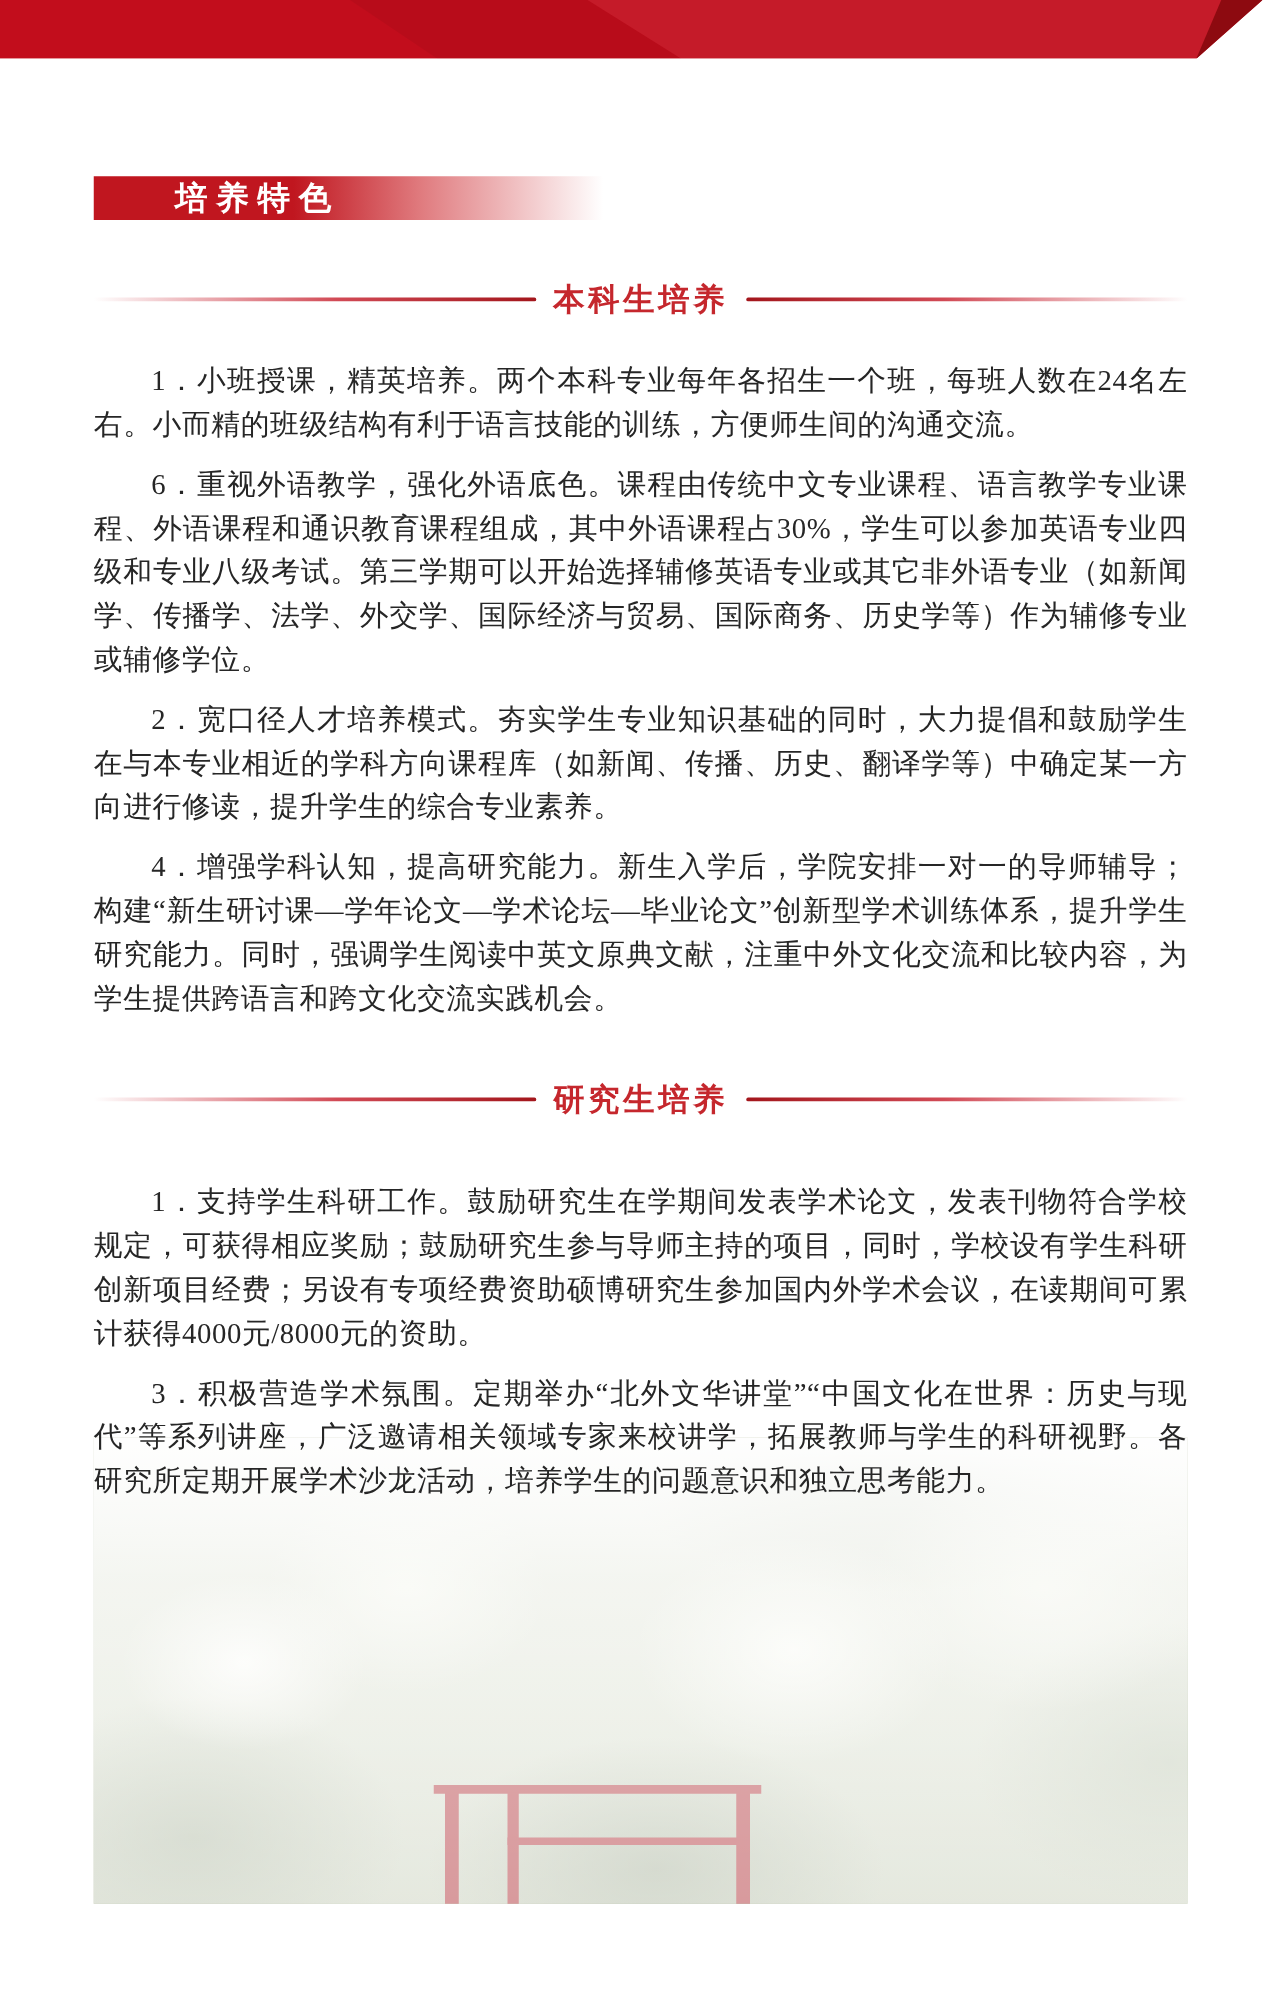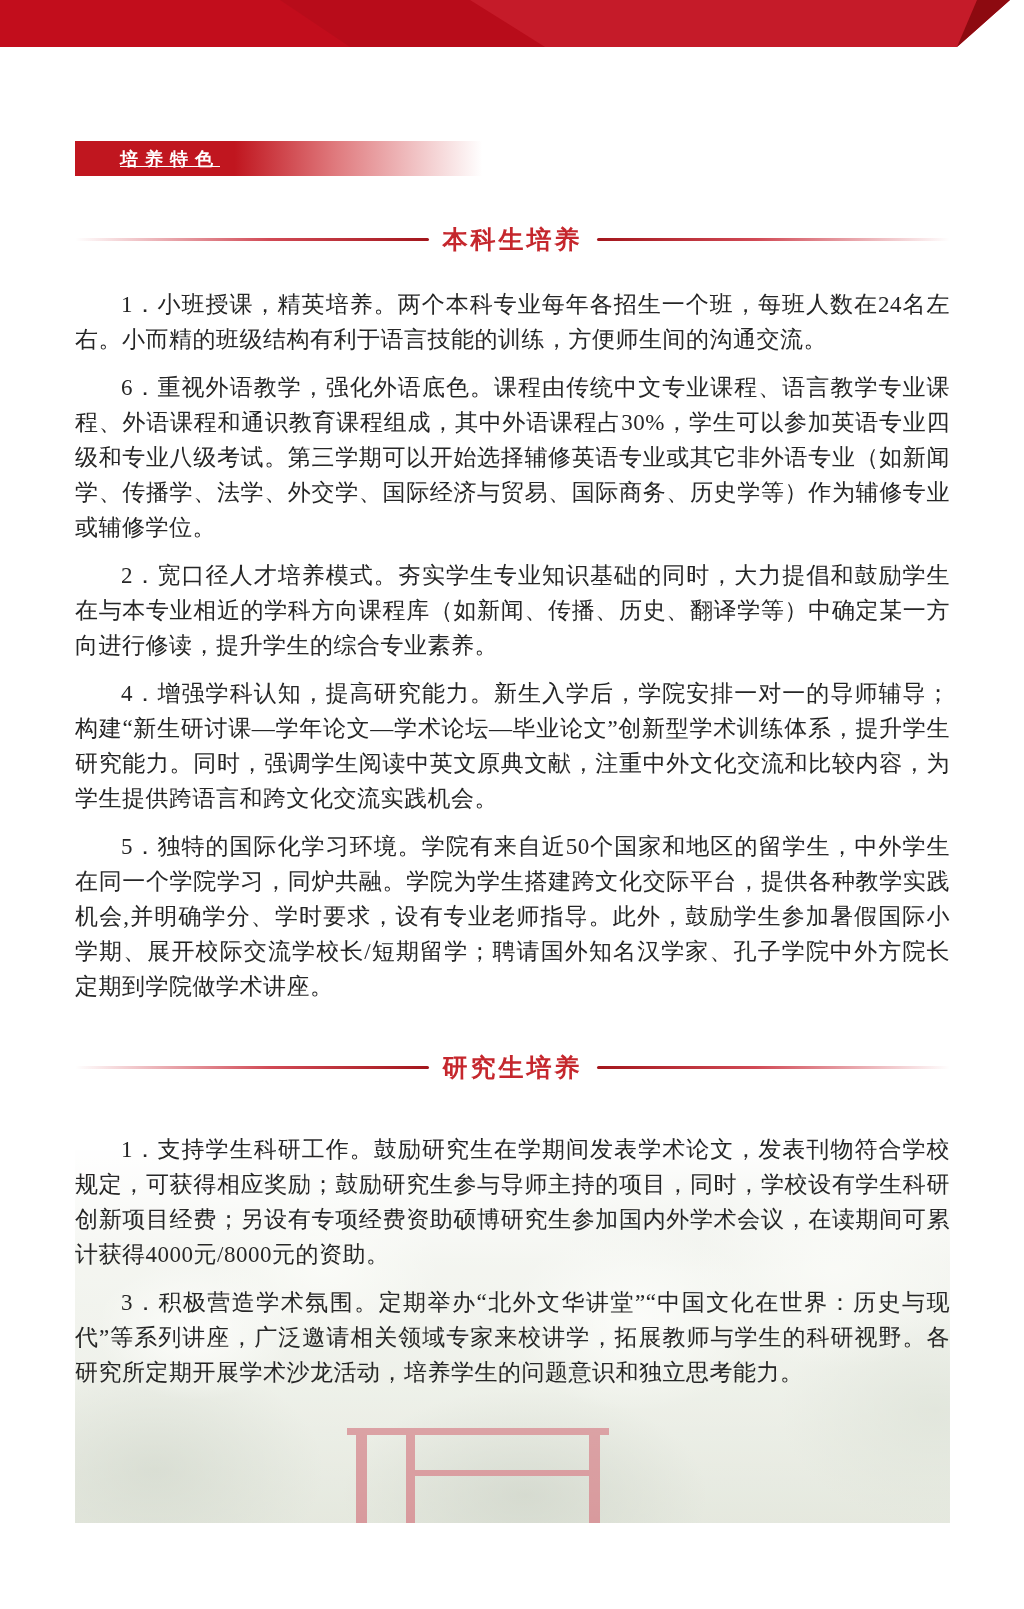--- a/index.html
+++ b/index.html
@@ -23,23 +23,22 @@
   .band-corner{position:absolute;inset:0;background:#8d0a10;
     clip-path:polygon(977px 0,1010px 0,957px 47px);}
 
   
   .feature-bar{
     margin:94px 0 0 75px;width:420px;height:35px;
     background:linear-gradient(90deg,#c0161f 0%,#c0161f 38%,rgba(213,77,82,0.75) 62%,rgba(255,255,255,0) 97%);
     display:flex;align-items:center;
   }
   .feature-bar .label{
-    color:#ffffff;font-weight:bold;font-size:18px;letter-spacing:7px;padding-left:45px;
+    color:#ffffff;font-weight:bold;font-size:26px;letter-spacing:7px;padding-left:65px;
     font-family:"Liberation Sans", sans-serif;
-    text-decoration:underline;
   }
 
   
   .content{position:relative;z-index:2;margin:0 74px 0 75px;}
 
   .divider{display:flex;align-items:center;margin-top:47px;height:32px;}
   .divider.second{}
   .divider .ln{flex:1;height:3px;border-radius:2px;}
   .divider .ln.left{background:linear-gradient(90deg,rgba(194,13,28,0) 0%,rgba(194,13,28,0.75) 55%,#a3161c 100%);}
   .divider .ln.right{background:linear-gradient(270deg,rgba(194,13,28,0) 0%,rgba(194,13,28,0.75) 55%,#a3161c 100%);}
@@ -108,21 +107,20 @@
     <div class="divider">
       <span class="ln left"></span>
       <span class="ttl">本科生培养</span>
       <span class="ln right"></span>
     </div>
 
     <p class="first">1．小班授课，精英培养。两个本科专业每年各招生一个班，每班人数在24名左右。小而精的班级结构有利于语言技能的训练，方便师生间的沟通交流。</p>
     <p>6．重视外语教学，强化外语底色。课程由传统中文专业课程、语言教学专业课程、外语课程和通识教育课程组成，其中外语课程占30%，学生可以参加英语专业四级和专业八级考试。第三学期可以开始选择辅修英语专业或其它非外语专业（如新闻学、传播学、法学、外交学、国际经济与贸易、国际商务、历史学等）作为辅修专业或辅修学位。</p>
     <p>2．宽口径人才培养模式。夯实学生专业知识基础的同时，大力提倡和鼓励学生在与本专业相近的学科方向课程库（如新闻、传播、历史、翻译学等）中确定某一方向进行修读，提升学生的综合专业素养。</p>
     <p>4．增强学科认知，提高研究能力。新生入学后，学院安排一对一的导师辅导；构建“新生研讨课—学年论文—学术论坛—毕业论文”创新型学术训练体系，提升学生研究能力。同时，强调学生阅读中英文原典文献，注重中外文化交流和比较内容，为学生提供跨语言和跨文化交流实践机会。</p>
-    <p>5．独特的国际化学习环境。学院有来自近50个国家和地区的留学生，中外学生在同一个学院学习，同炉共融。学院为学生搭建跨文化交际平台，提供各种教学实践机会,并明确学分、学时要求，设有专业老师指导。此外，鼓励学生参加暑假国际小学期、展开校际交流学校长/短期留学；聘请国外知名汉学家、孔子学院中外方院长定期到学院做学术讲座。</p>
 
     <div class="divider second">
       <span class="ln left"></span>
       <span class="ttl">研究生培养</span>
       <span class="ln right"></span>
     </div>
 
     <p class="gfirst">1．支持学生科研工作。鼓励研究生在学期间发表学术论文，发表刊物符合学校规定，可获得相应奖励；鼓励研究生参与导师主持的项目，同时，学校设有学生科研创新项目经费；另设有专项经费资助硕博研究生参加国内外学术会议，在读期间可累计获得4000元/8000元的资助。</p>
     <p>3．积极营造学术氛围。定期举办“北外文华讲堂”“中国文化在世界：历史与现代”等系列讲座，广泛邀请相关领域专家来校讲学，拓展教师与学生的科研视野。各研究所定期开展学术沙龙活动，培养学生的问题意识和独立思考能力。</p>
 

